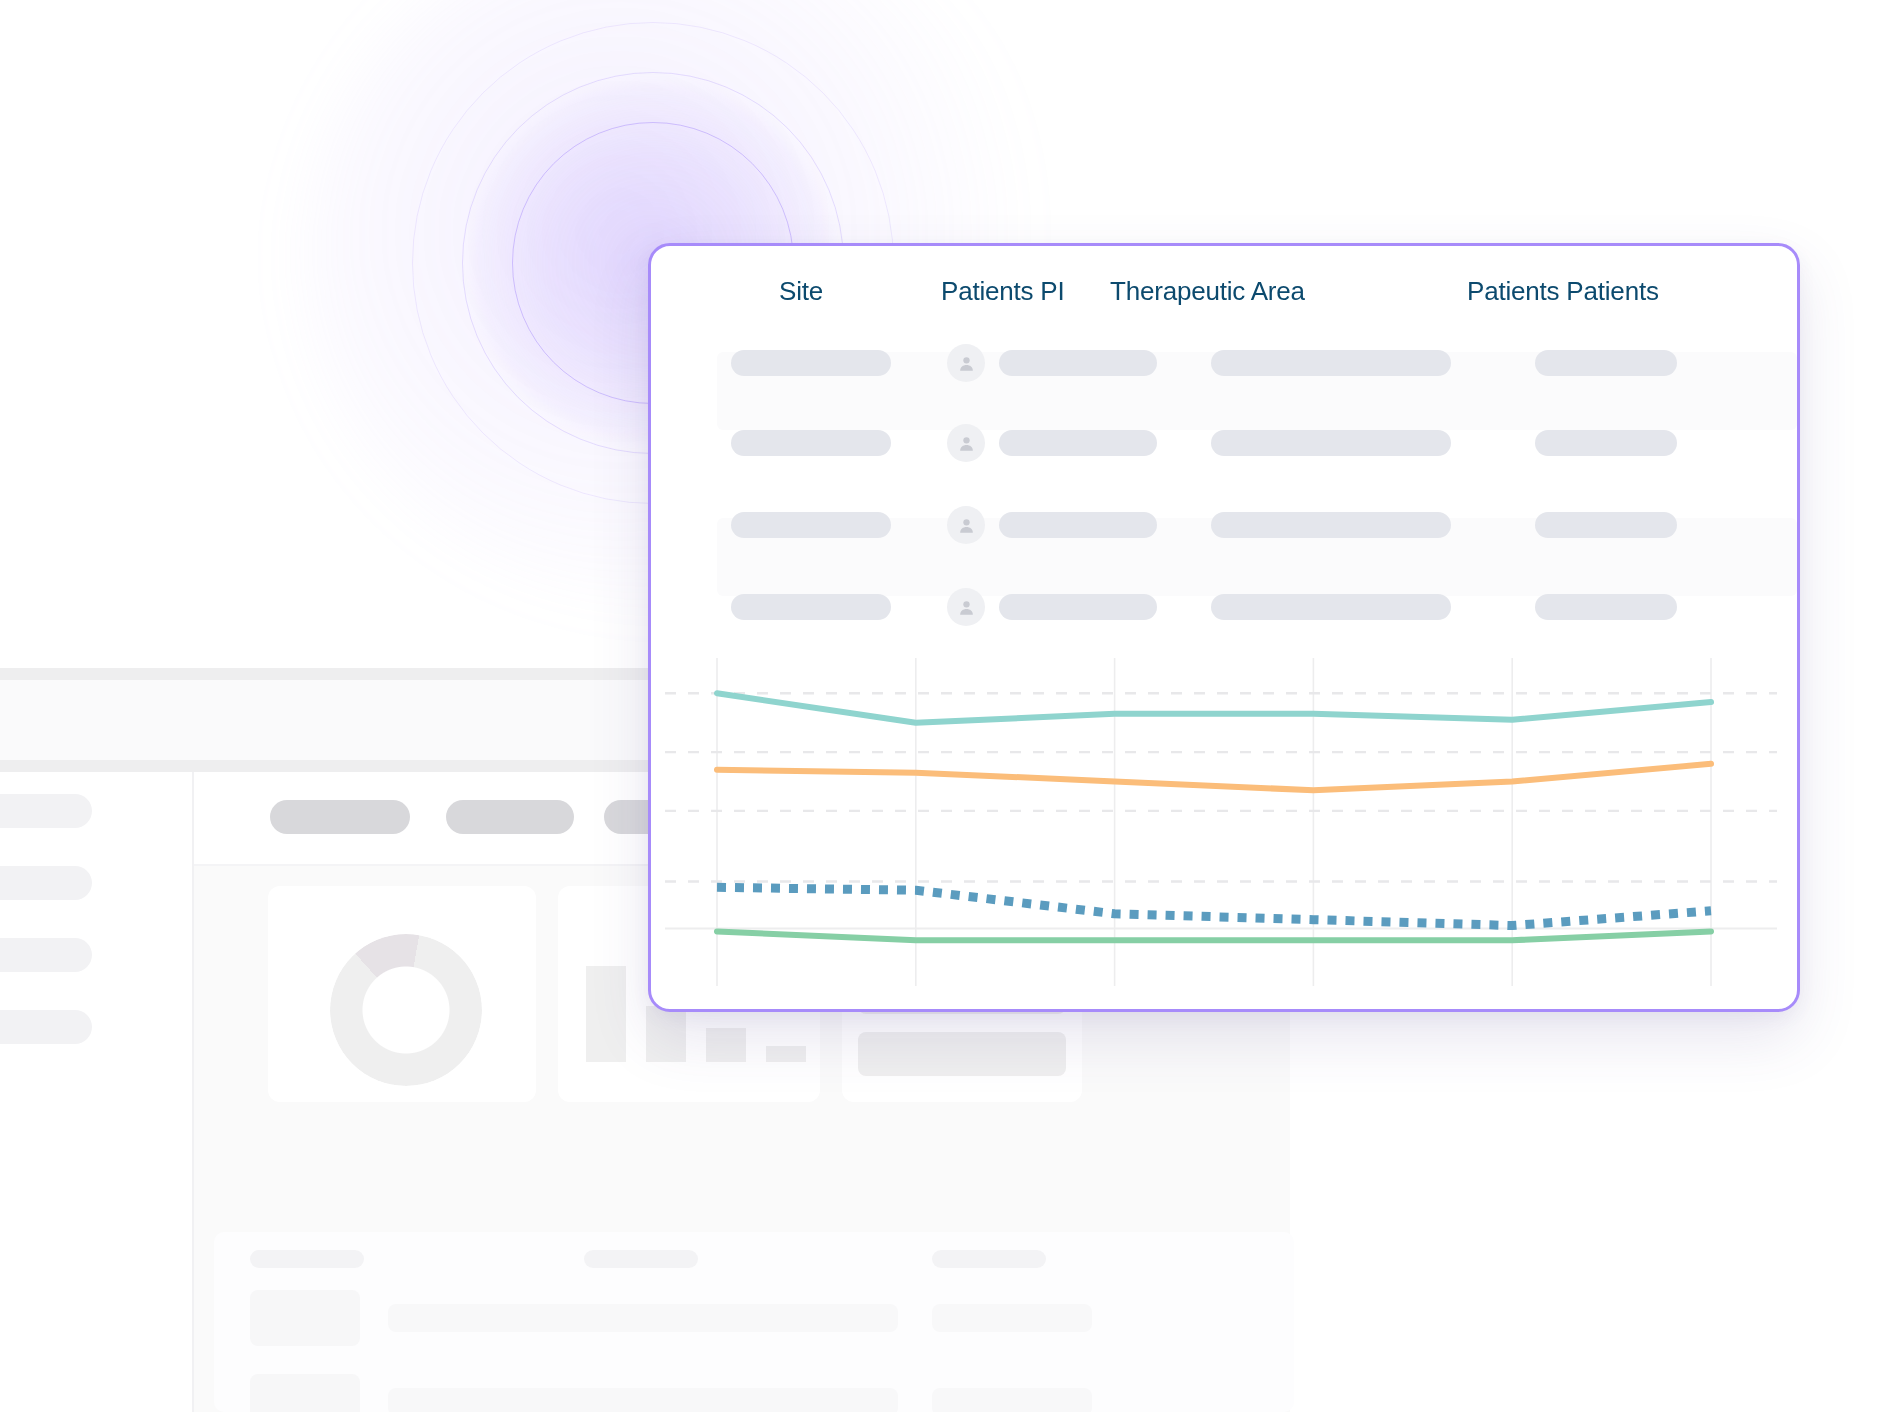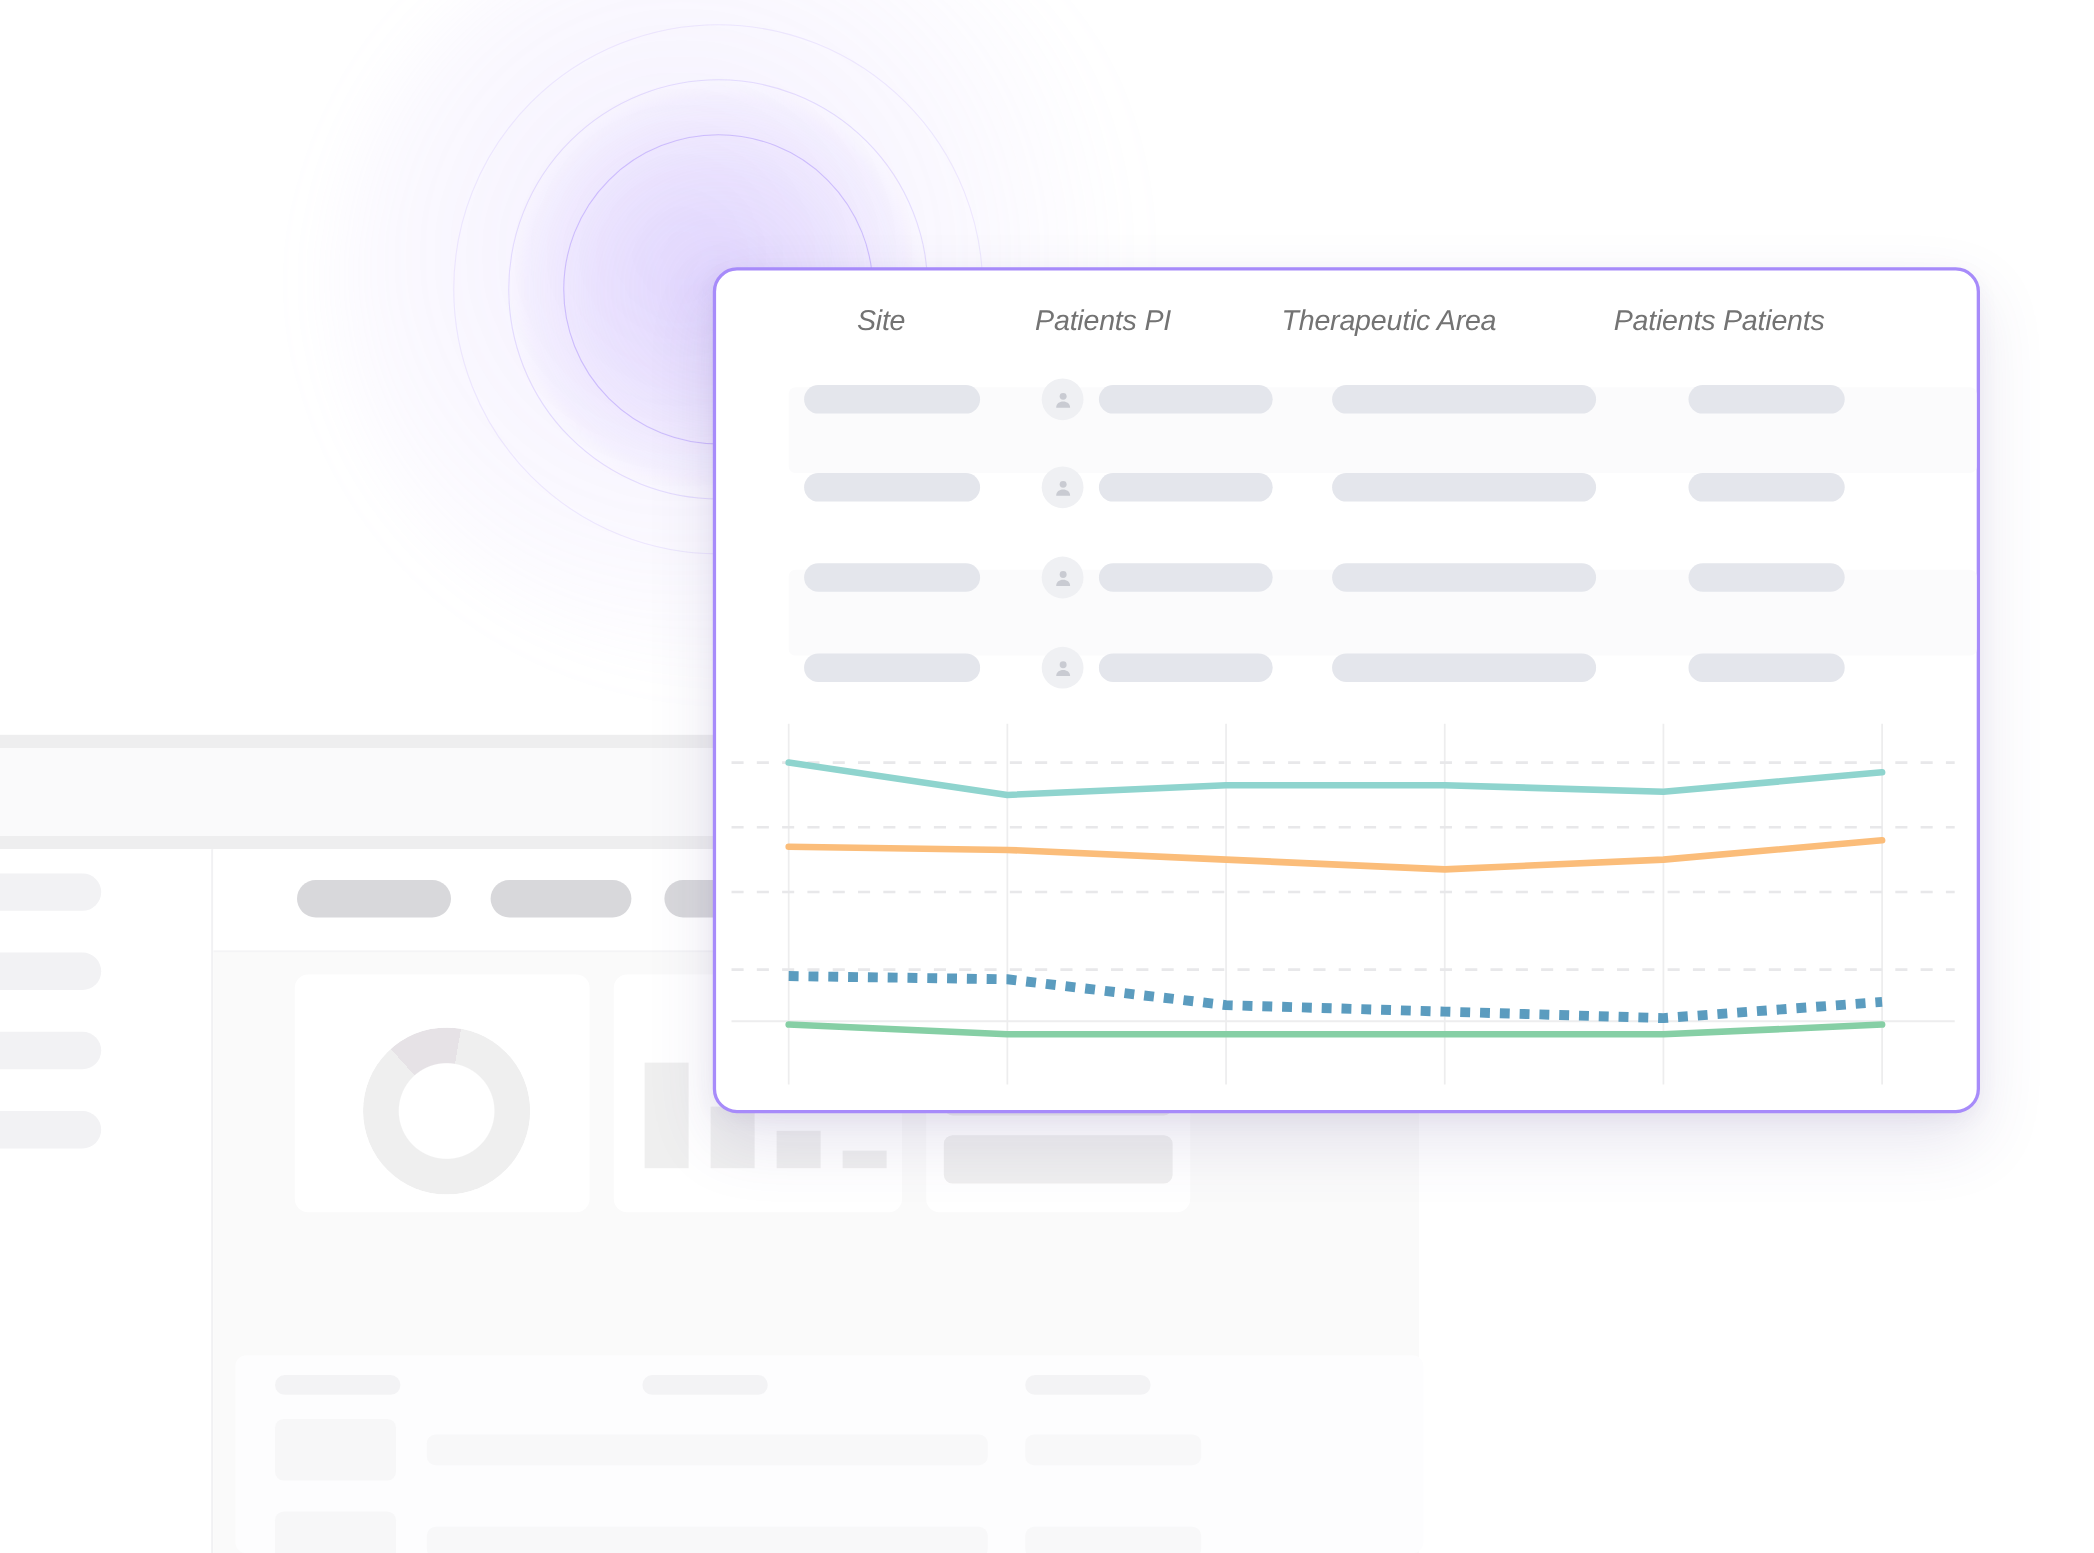--- a/index.html
+++ b/index.html
@@ -59,22 +59,22 @@
 
   
   #floating-card{
     position:absolute;left:648px;top:243px;width:1146px;height:763px;
     background:#ffffff;border:3px solid #a78bfa;border-radius:22px;
     box-shadow:0 26px 60px rgba(80,60,140,.13), 0 6px 18px rgba(80,60,140,.06);
     overflow:hidden;
   }
   .card-table{position:absolute;left:0;top:0;width:1146px;height:400px;}
   .col-head{
-    position:absolute;top:30px;font-size:26px;color:#737373;font-weight:400;
-    letter-spacing:-.2px;white-space:nowrap;font-style:italic;
+    position:absolute;top:30px;font-size:26px;color:#0c4a6e;font-weight:400;
+    letter-spacing:-.2px;white-space:nowrap;
   }
   .zebra{position:absolute;left:66px;width:1080px;height:78px;background:#fbfbfc;border-radius:6px;}
   .cell{position:absolute;height:26px;border-radius:13px;background:#e4e6ec;}
   .avatar{
     position:absolute;width:38px;height:38px;border-radius:50%;background:#eff0f3;
     display:flex;align-items:center;justify-content:center;
   }
   .avatar svg{display:block;}
 
   
@@ -149,21 +149,21 @@
 
 <div id="floating-card">
 
   <div class="card-table">
 
     <div class="zebra" style="top:106px"></div>
     <div class="zebra" style="top:272px"></div>
 
     <div class="col-head" style="left:128px">Site</div>
     <div class="col-head" style="left:290px">Patients PI</div>
-    <div class="col-head" style="left:514px">Therapeutic Area</div>
+    <div class="col-head" style="left:459px">Therapeutic Area</div>
     <div class="col-head" style="left:816px">Patients Patients</div>
 
     <div class="cell" style="left:80px;top:104px;width:160px"></div>
     <div class="avatar" style="left:296px;top:98px">
       <svg width="19" height="19" viewBox="0 0 24 24" fill="#c9cbd2" aria-hidden="true">
         <circle cx="12" cy="8" r="4"></circle>
         <path d="M4 21c0-4.4 3.6-7 8-7s8 2.6 8 7z"></path>
       </svg>
     </div>
     <div class="cell" style="left:348px;top:104px;width:158px"></div>

